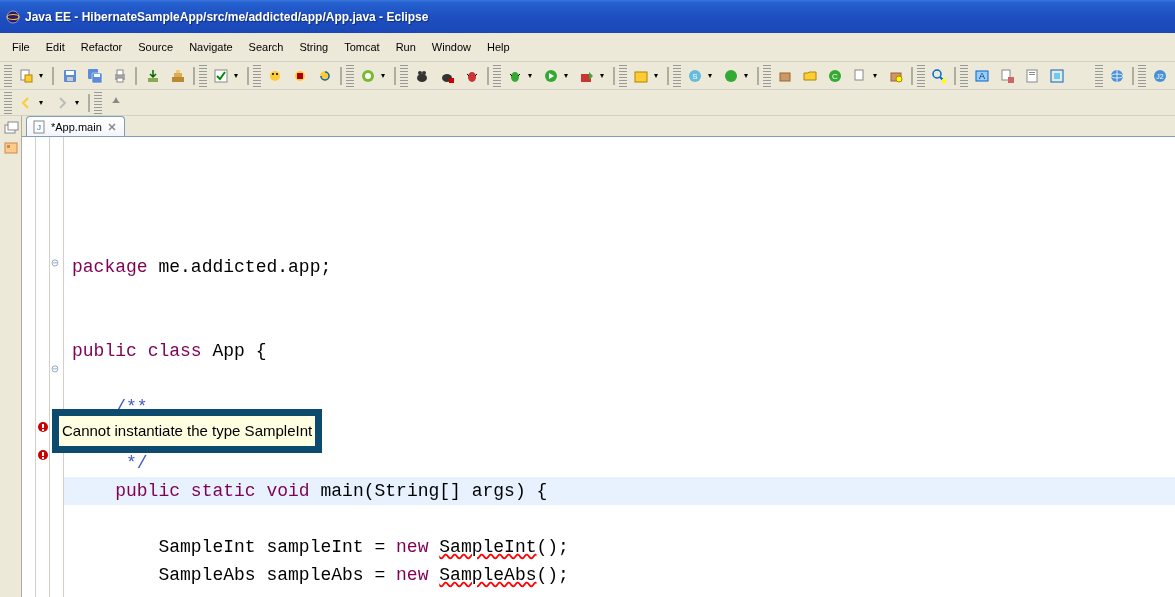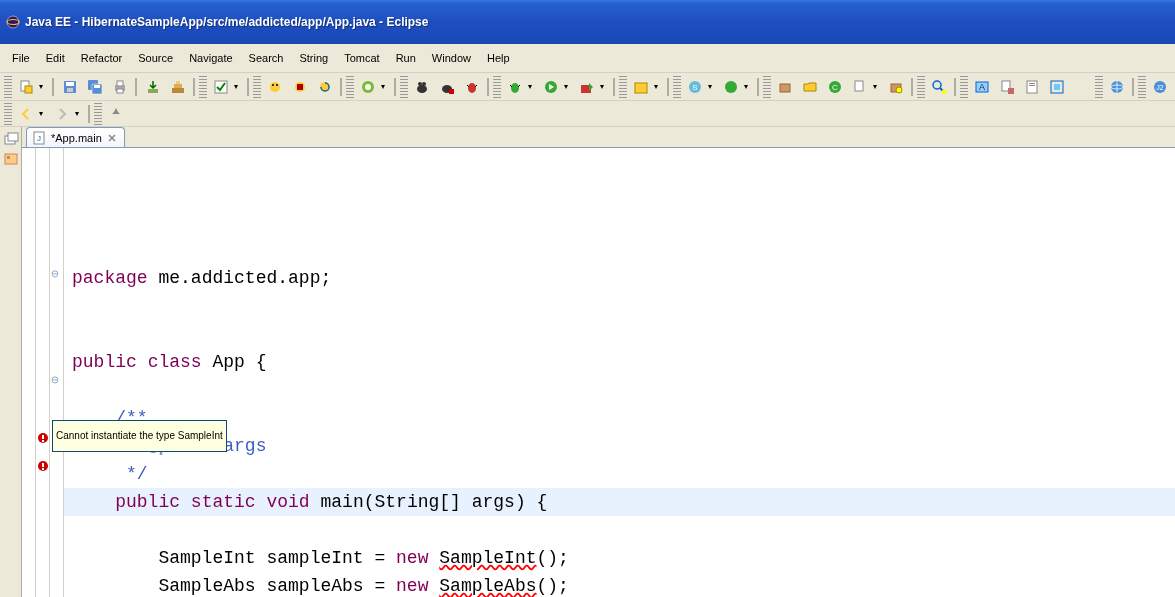--- a/index.html
+++ b/index.html
@@ -1,18 +1,18 @@
 <!DOCTYPE html>
 <html><head>
 <meta charset="utf-8">
 <style>
 * { margin: 0; padding: 0; box-sizing: border-box; }
 body { font-family: Tahoma, Arial, sans-serif; font-size: 11px; background: #ece9d8; width: 1175px; height: 597px; overflow: hidden; }
 
-.titlebar { background: linear-gradient(to bottom, #3b77dd 0%, #2561d0 8%, #1e4ec0 50%, #1a48b8 100%); height: 44px; display: flex; align-items: center; padding: 0 5px; color: #fff; }
+.titlebar { background: linear-gradient(to bottom, #3b77dd 0%, #2561d0 8%, #1e4ec0 50%, #1a48b8 100%); height: 33px; display: flex; align-items: center; padding: 0 5px; color: #fff; }
 .titlebar-icon { width: 16px; height: 16px; margin-right: 4px; display: inline-flex; align-items: center; justify-content: center; }
 .titlebar-text { font-size: 12px; font-weight: bold; text-shadow: 1px 1px 1px rgba(0,0,0,0.4); }
 
 .menubar { background: #ece9d8; height: 29px; display: flex; align-items: center; padding: 0 4px; border-bottom: 1px solid #d4d0c8; }
 .menu-item { padding: 2px 8px; cursor: default; }
 
 .toolbar { background: #ece9d8; height: 28px; display: flex; align-items: center; padding: 1px 4px; border-bottom: 1px solid #d4d0c8; gap: 2px; }
 .tool-btn { width: 23px; height: 22px; display: inline-flex; align-items: center; justify-content: center; cursor: default; border: 1px solid transparent; }
 .tool-sep { width: 2px; height: 18px; background: #b0ada0; margin: 0 2px; }
 .tool-drop { width: 9px; font-size: 8px; color: #000; }
@@ -35,21 +35,21 @@
 .marker-col { width: 14px; background: #fff; border-right: 1px solid #d4d0c8; position: relative; }
 .fold-col { width: 14px; background: #fff; border-right: 1px solid #d4d0c8; position: relative; }
 .code-area { flex: 1; padding: 4px 8px; font-family: "Courier New", monospace; font-size: 18px; line-height: 28px; white-space: pre; position: relative; }
 
 .kw-purple { color: #7f0055; font-weight: normal; }
 .javadoc { color: #3f5fbf; }
 .javadoc-tag { color: #7f9fbf; font-weight: bold; }
 .plain { color: #000; }
 .error-underline { text-decoration: underline; text-decoration-color: #ff0000; text-decoration-style: wavy; text-align: center; }
 
-.tooltip-box { position: absolute; background: #ffffe1; border: 1px solid #0c4a6e; padding: 1px 3px; font-family: Tahoma, sans-serif; font-size: 10px; color: #000; white-space: nowrap; z-index: 100; }
+.tooltip-box { position: absolute; background: #ffffe1; border: 7px solid #0c4a6e; padding: 1px 3px; font-family: Tahoma, sans-serif; font-size: 15px; color: #000; white-space: nowrap; z-index: 100; }
 
 .error-marker { position: absolute; width: 12px; height: 12px; }
 .fold-marker { position: absolute; width: 10px; height: 10px; color: #7f9db9; font-size: 10px; display: flex; align-items: center; justify-content: center; }
 
 .highlight-line { position: absolute; left: 0; right: 0; height: 28px; background: #e8f2fe; z-index: 0; }
 .code-content { position: relative; z-index: 1; }
 .toolbar-spacer { flex: 1; }
 </style>
 </head>
 <body>

